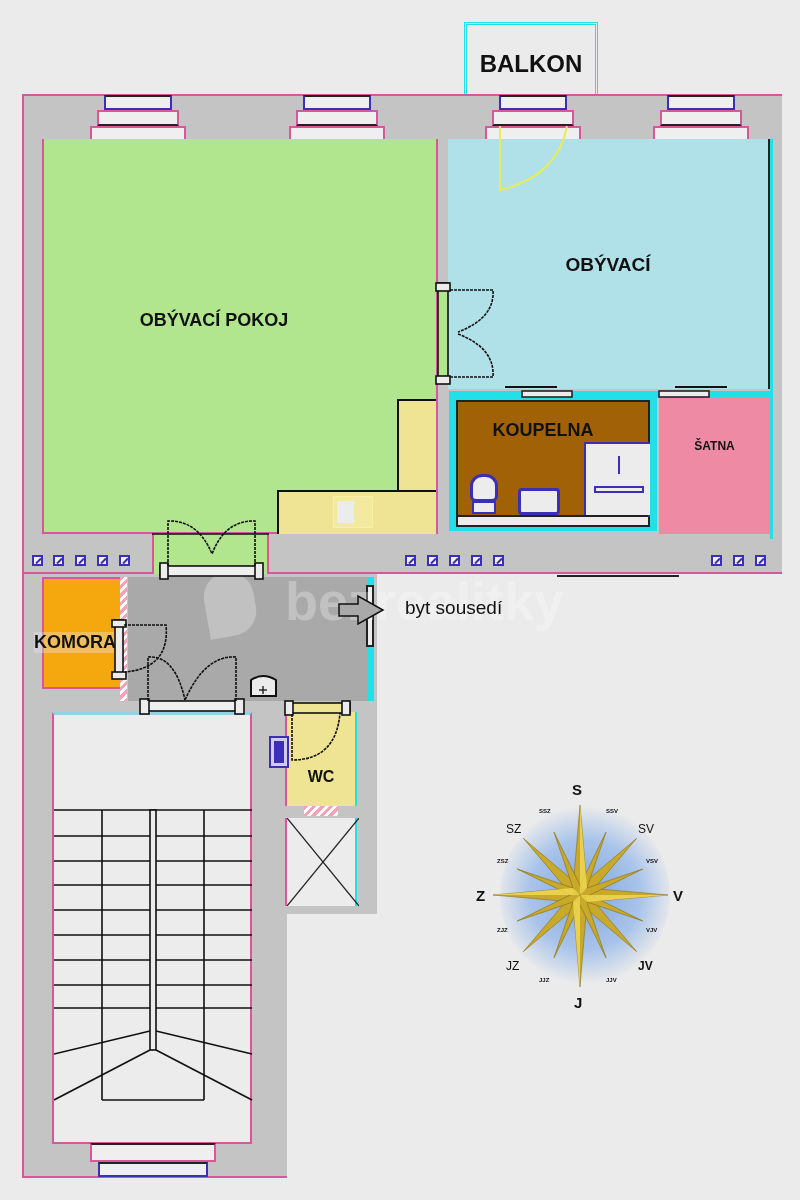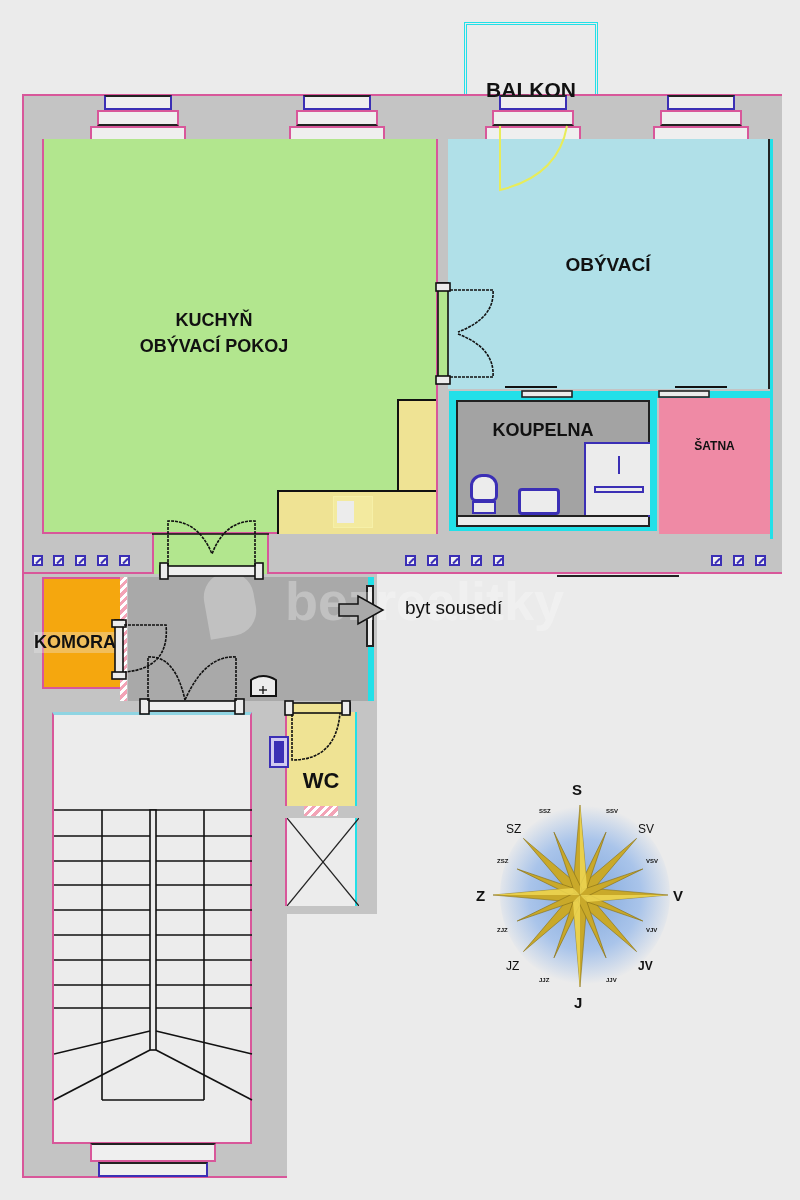--- a/index.html
+++ b/index.html
@@ -13,21 +13,21 @@
 </style>
 </head>
 <body>
 
 <div class="abs wall" style="left:22px;top:94px;width:760px;height:480px;"></div>
 <div class="abs" style="left:22px;top:94px;width:760px;height:480px;border:2px solid #d8579a;border-right:none;"></div>
 <div class="abs wall" style="left:22px;top:574px;width:265px;height:604px;border-left:2px solid #d8579a;border-bottom:2px solid #d8579a;"></div>
 <div class="abs wall" style="left:287px;top:574px;width:90px;height:340px;"></div>
 
 <div class="abs" style="left:464px;top:22px;width:134px;height:72px;border:3px double #22e0e8;border-bottom:none;background:#ebebeb;">
-  <span class="label" style="left:0;right:0;top:25px;font-size:21px;margin-top:28px;">BALKON</span>
+  <span class="label" style="left:0;right:0;top:25px;font-size:24px;">BALKON</span>
 </div>
 
 <div class="abs" style="left:90px;top:95px;width:96px;height:46px;">
   <div class="abs" style="left:14px;top:0;width:68px;height:15px;border:2px solid #3b2fb5;border-top-color:#222;background:#efefef;"></div>
   <div class="abs" style="left:7px;top:15px;width:82px;height:16px;border:2px solid #d8579a;border-bottom-color:#222;background:#efefef;"></div>
   <div class="abs" style="left:0;top:31px;width:96px;height:15px;border:2px solid #d8579a;border-bottom-color:#222;background:#efefef;"></div>
 </div>
 <div class="abs" style="left:289px;top:95px;width:96px;height:46px;">
   <div class="abs" style="left:14px;top:0;width:68px;height:15px;border:2px solid #3b2fb5;border-top-color:#222;background:#efefef;"></div>
   <div class="abs" style="left:7px;top:15px;width:82px;height:16px;border:2px solid #d8579a;border-bottom-color:#222;background:#efefef;"></div>
@@ -39,40 +39,39 @@
   <div class="abs" style="left:0;top:31px;width:96px;height:15px;border:2px solid #d8579a;border-bottom-color:#222;background:#efefef;"></div>
 </div>
 <div class="abs" style="left:653px;top:95px;width:96px;height:46px;">
   <div class="abs" style="left:14px;top:0;width:68px;height:15px;border:2px solid #3b2fb5;border-top-color:#222;background:#efefef;"></div>
   <div class="abs" style="left:7px;top:15px;width:82px;height:16px;border:2px solid #d8579a;border-bottom-color:#222;background:#efefef;"></div>
   <div class="abs" style="left:0;top:31px;width:96px;height:15px;border:2px solid #d8579a;border-bottom-color:#222;background:#efefef;"></div>
 </div>
 
 <div class="abs" style="left:42px;top:139px;width:396px;height:395px;background:#b2e68e;border:2px solid #d8579a;border-top:none;">
   <div class="label" style="left:60px;top:168px;width:220px;font-size:18px;line-height:26px;">
-    <div>KUCHYŇ</div>
     <div>OBÝVACÍ POKOJ</div>
   </div>
 </div>
 
 <div class="abs" style="left:397px;top:399px;width:39px;height:135px;background:#efe394;border-left:2px solid #111;border-top:2px solid #111;"></div>
 <div class="abs" style="left:277px;top:490px;width:159px;height:44px;background:#efe394;border-left:2px solid #111;border-top:2px solid #111;"></div>
 <div class="abs" style="left:333px;top:496px;width:40px;height:32px;border:1px solid #f6f0a8;background:#f3ea9f;">
   <div class="abs" style="left:3px;top:4px;width:17px;height:22px;background:#ececec;"></div>
 </div>
 
 <div class="abs" style="left:152px;top:534px;width:117px;height:40px;background:#b2e68e;border-left:2px solid #d8579a;border-right:2px solid #d8579a;"></div>
 
 <div class="abs" style="left:448px;top:139px;width:322px;height:250px;background:#b0e0e8;border-right:2px solid #222;">
   <span class="label" style="left:0;right:0;top:115px;font-size:19px;">OBÝVACÍ</span>
 </div>
 <div class="abs" style="left:770px;top:139px;width:3px;height:400px;background:#22e0e8;"></div>
 
 <div class="abs" style="left:449px;top:391px;width:208px;height:140px;background:#22e0e8;"></div>
-<div class="abs" style="left:456px;top:400px;width:194px;height:127px;background:#a3a3a3;border:2px solid #222;">
+<div class="abs" style="left:456px;top:400px;width:194px;height:127px;background:#a16207;border:2px solid #222;">
   <span class="label" style="left:0;width:170px;top:18px;font-size:18px;">KOUPELNA</span>
 
   <div class="abs" style="left:126px;top:40px;width:66px;height:75px;background:#ececec;border:2px solid #3b2fb5;border-right:none;">
     <div class="abs" style="left:32px;top:12px;width:2px;height:18px;background:#3b2fb5;"></div>
     <div class="abs" style="left:8px;top:42px;width:50px;height:7px;border:2px solid #3b2fb5;"></div>
   </div>
 
   <div class="abs" style="left:12px;top:72px;width:28px;height:40px;">
     <div class="abs" style="left:0;top:0;width:28px;height:28px;border:3px solid #3b2fb5;border-radius:12px 12px 6px 6px;background:#ececec;"></div>
     <div class="abs" style="left:2px;top:27px;width:24px;height:13px;border:2px solid #3b2fb5;background:#ececec;"></div>
@@ -103,21 +102,21 @@
   <div class="abs" style="left:5px;top:12px;width:50px;height:64px;background:#ffffff;border-radius:26px 26px 26px 0;transform:rotate(-10deg);"></div>
   <span class="abs" style="left:85px;top:10px;font-size:54px;font-weight:bold;color:#ffffff;font-family:'Liberation Sans',sans-serif;">bezrealitky</span>
 </div>
 
 <svg width="800" height="1200" style="pointer-events:none;">
   <path d="M 339 604 L 358 604 L 358 596 L 383 610 L 358 624 L 358 616 L 339 616 Z" fill="#a9a9a9" stroke="#111" stroke-width="1.5"></path>
 </svg>
 <span class="abs" style="left:405px;top:597px;font-size:19px;color:#111;font-family:'Liberation Sans',sans-serif;">byt sousedí</span>
 
 <div class="abs" style="left:285px;top:712px;width:72px;height:94px;background:#efe394;border-left:2px solid #d8579a;border-right:2px solid #22e0e8;">
-  <span class="label" style="left:0;right:0;top:56px;font-size:22px;">WC</span>
+  <span class="label" style="left:0;right:0;top:56px;font-size:16px;">WC</span>
 </div>
 <div class="abs" style="left:304px;top:806px;width:34px;height:10px;background:repeating-linear-gradient(135deg,#f3a3b6 0 3px,#fff 3px 6px);"></div>
 
 <div class="abs" style="left:285px;top:818px;width:72px;height:88px;background:#ececec;border-left:2px solid #d8579a;border-right:2px solid #22e0e8;">
   <svg width="72" height="88">
       <line x1="0" y1="0" x2="72" y2="88" stroke="#222" stroke-width="1.3"></line>
       <line x1="72" y1="0" x2="0" y2="88" stroke="#222" stroke-width="1.3"></line>
     </svg>
 </div>
 

